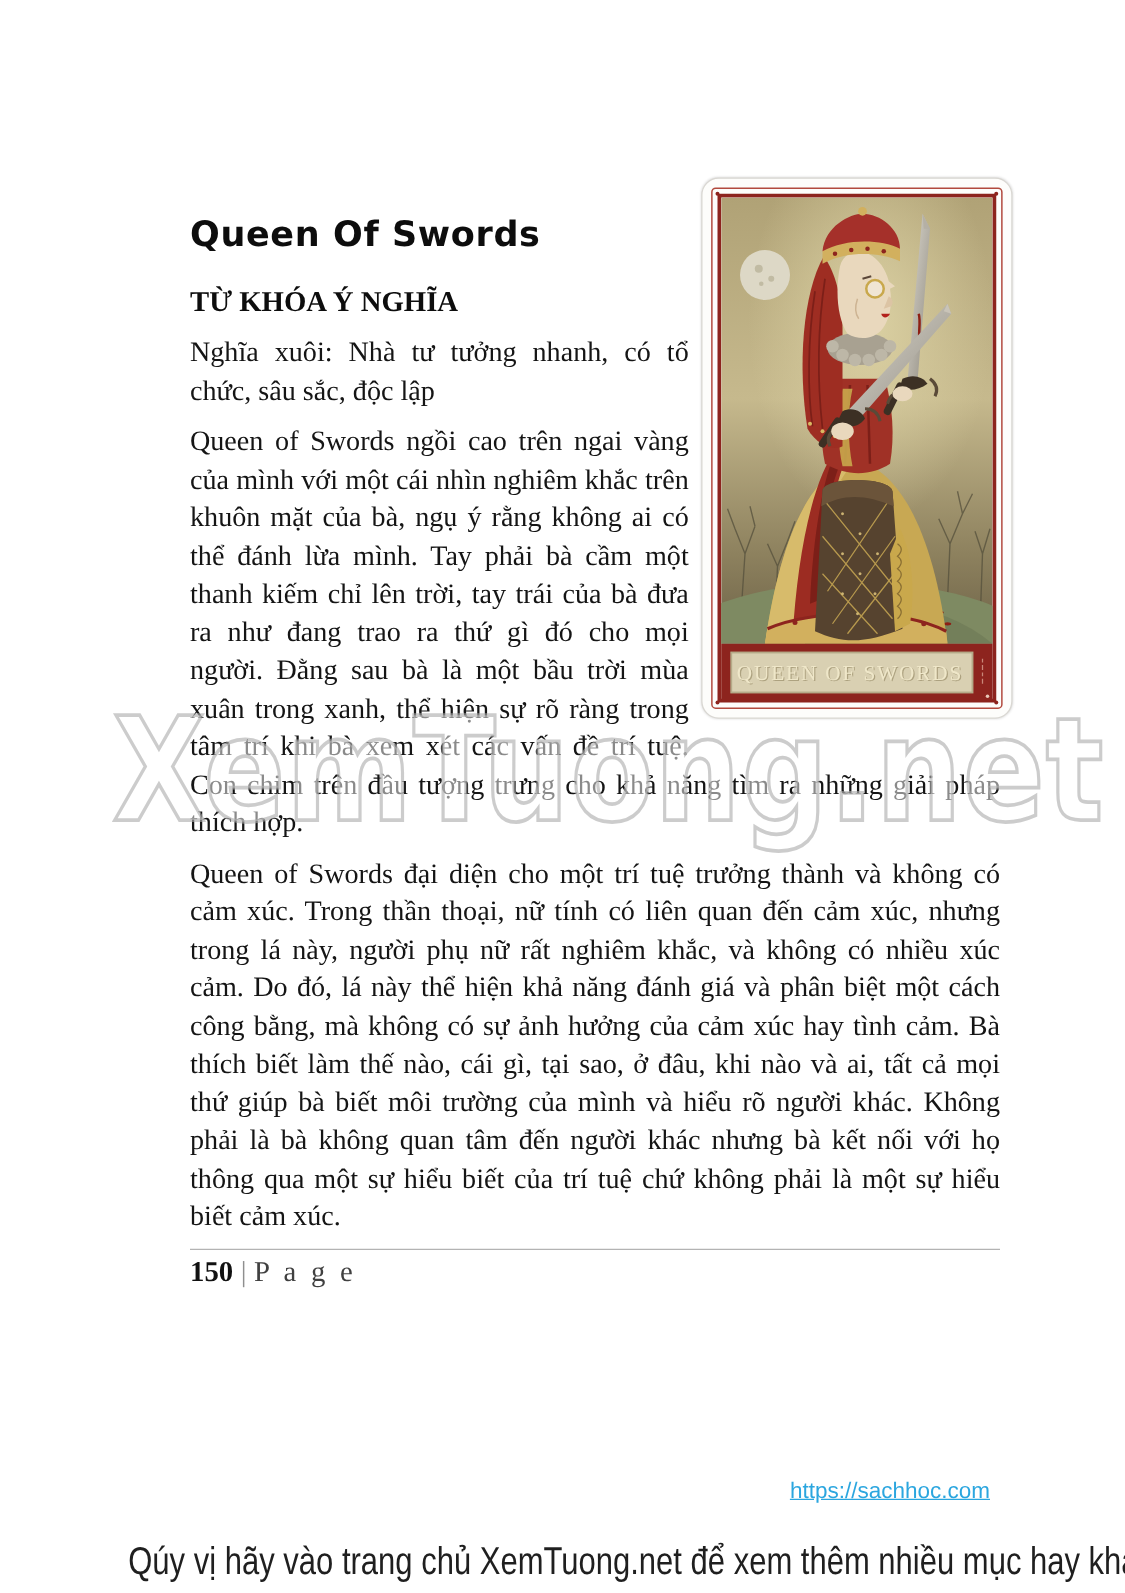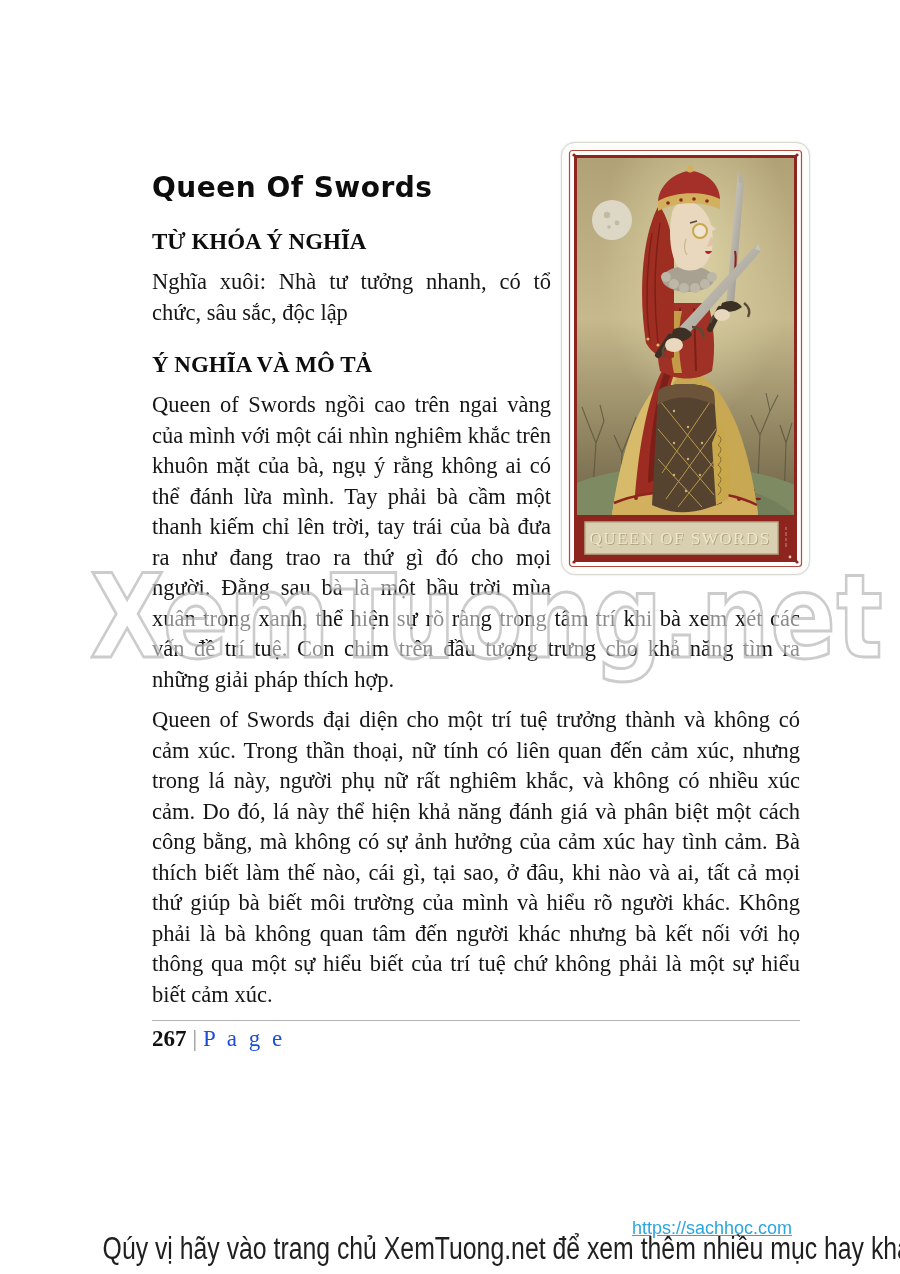--- a/index.html
+++ b/index.html
@@ -43,37 +43,37 @@
     font-size:22.5px; line-height:30.5px;
     text-align:justify;
   }
   .rule {
     border:0; border-top:1px solid #b3b3b3;
     margin:6px 0 4px 0;
   }
   .pageline { font-size:23px; line-height:28px; }
   .pageline .num { font-weight:bold; color:#111; }
   .pageline .pipe { color:#8f8f8f; padding:0 6px; }
-  .pageline .pword { color:#1d4ed8; letter-spacing:3px; }
+  .pageline .pword { color:#404040; letter-spacing:3px; }
 
   
   .watermark {
     position:absolute; left:90px; top:560px;
     font-family:"DejaVu Sans","Liberation Sans",sans-serif;
     font-weight:bold; font-size:115px; line-height:1;
     color:rgba(255,255,255,0.50);
     -webkit-text-stroke:3px rgba(172,172,172,0.62);
     transform:scaleX(0.84); transform-origin:left top;
     white-space:nowrap; z-index:6; pointer-events:none;
     letter-spacing:1px;
   }
 
   
   .src-link {
-    position:absolute; top:1218px; right:108px;
+    position:absolute; top:1182px; right:108px;
     font-family:"Liberation Sans","DejaVu Sans",sans-serif;
     font-size:18px; color:#2ba6df; text-decoration:underline;
     z-index:4;
   }
   .footer-note {
     position:absolute; left:0; top:1232px; width:900px;
     text-align:center; z-index:4;
   }
   .footer-note span {
     display:inline-block;
@@ -261,28 +261,27 @@
         <circle cx="228" cy="414" r="1.4" fill="#e8c8b8"></circle>
       </g>
     </svg>
   </div>
 
   <h1>Queen Of Swords</h1>
 
   <h2>TỪ KHÓA Ý NGHĨA</h2>
   <p class="body">Nghĩa xuôi: Nhà tư tưởng nhanh, có tổ chức, sâu sắc, độc lập</p>
 
-  <h2>Ý NGHĨA VÀ MÔ TẢ</h2>
   <p class="body">Queen of Swords ngồi cao trên ngai vàng của mình với một cái nhìn nghiêm khắc trên khuôn mặt của bà, ngụ ý rằng không ai có thể đánh lừa mình. Tay phải bà cầm một thanh kiếm chỉ lên trời, tay trái của bà đưa ra như đang trao ra thứ gì đó cho mọi người. Đằng sau bà là một bầu trời mùa xuân trong xanh, thể hiện sự rõ ràng trong tâm trí khi bà xem xét các vấn đề trí tuệ. Con chim trên đầu tượng trưng cho khả năng tìm ra những giải pháp thích hợp.</p>
 
   <p class="body">Queen of Swords đại diện cho một trí tuệ trưởng thành và không có cảm xúc. Trong thần thoại, nữ tính có liên quan đến cảm xúc, nhưng trong lá này, người phụ nữ rất nghiêm khắc, và không có nhiều xúc cảm. Do đó, lá này thể hiện khả năng đánh giá và phân biệt một cách công bằng, mà không có sự ảnh hưởng của cảm xúc hay tình cảm. Bà thích biết làm thế nào, cái gì, tại sao, ở đâu, khi nào và ai, tất cả mọi thứ giúp bà biết môi trường của mình và hiểu rõ người khác. Không phải là bà không quan tâm đến người khác nhưng bà kết nối với họ thông qua một sự hiểu biết của trí tuệ chứ không phải là một sự hiểu biết cảm xúc.</p>
 
   <hr class="rule">
   <div class="pageline">
-    <span class="num">267</span><span class="pipe">|</span><span class="pword">P a g e</span>
+    <span class="num">150</span><span class="pipe">|</span><span class="pword">P a g e</span>
   </div>
 </div>
 
 <div class="watermark">XemTuong.net</div>
 
 <a class="src-link" href="#">https://sachhoc.com</a>
 <div class="footer-note">
   <span>Qúy vị hãy vào trang chủ XemTuong.net để xem thêm nhiều mục hay khác</span>
 </div>
 

